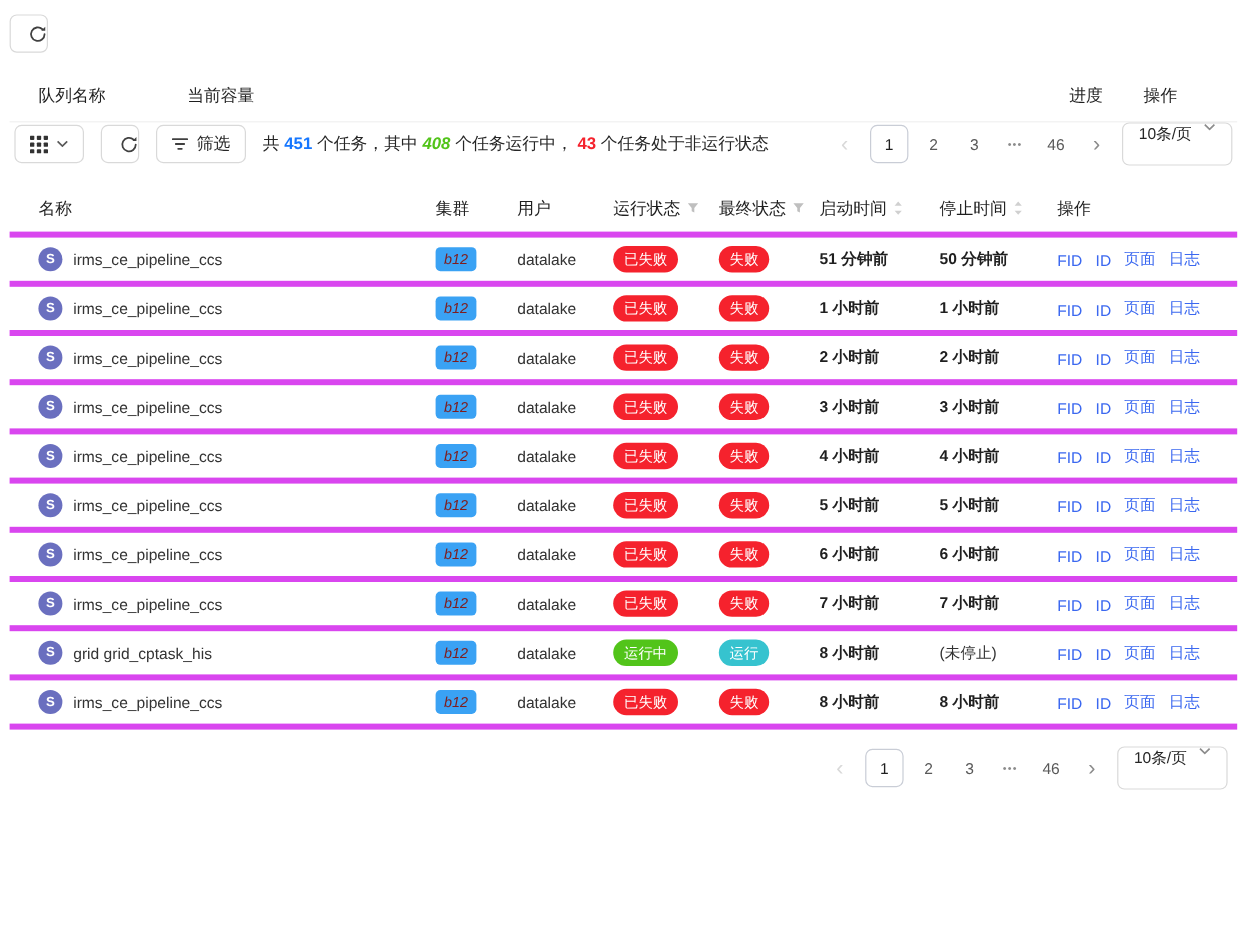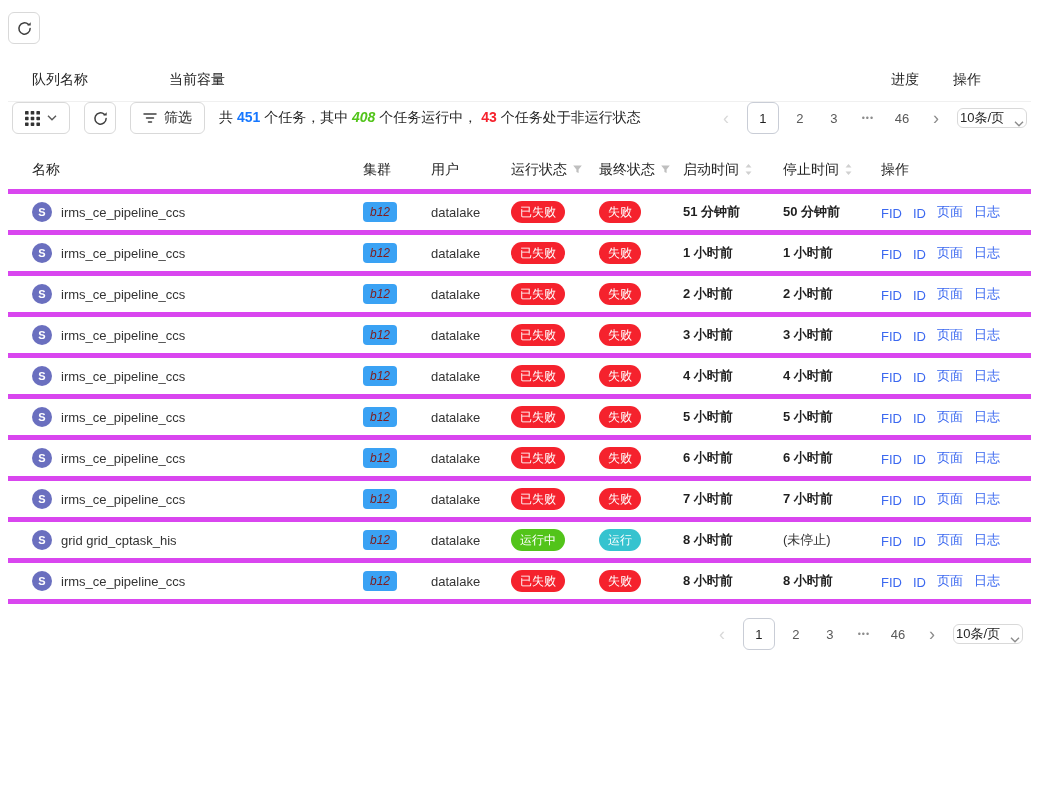--- a/index.html
+++ b/index.html
@@ -23,21 +23,21 @@
   .section-title.tasks { margin: 26px 0 14px 0; }
 
   
   .icon-btn, .btn {
     height: 32px;
     border: 1px solid #d9d9d9;
     border-radius: 6px;
     background: #fff;
     display: inline-flex;
     align-items: center;
-    justify-content: center;
+    justify-content: flex-end;
     color: #404040;
     cursor: pointer;
     font-family: inherit;
     font-size: 14px;
   }
   .icon-btn { width: 32px; padding: 0; }
   .btn { gap: 7px; padding: 0 12px; color: #262626; }
 
   
   .t1 { margin-top: 14px; }
@@ -45,21 +45,21 @@
     display: flex;
     align-items: center;
     height: 44px;
     padding: 0 16px 0 24px;
     border-bottom: 1px solid #f0f0f0;
     font-size: 13px;
     color: #333;
   }
   .t1-head { font-size: 14px; color: #1f1f1f; font-weight: 500; border-bottom: 1px solid #f0f0f0; }
   .t1 .c1 { width: 124px; }
-  .t1 .c2 { flex: 1; margin-left: 13px; }
+  .t1 .c2 { flex: 1; }
   .t1 .c3 { width: 46px; margin-left: 6px; }
   .t1 .c4 { width: 62px; margin-left: 16px; }
 
   .progress-track {
     height: 8px;
     border-radius: 5px;
     background: var(--progress-track, #efefef);
     margin-right: 22px;
     overflow: hidden;
   }
@@ -88,23 +88,23 @@
     border-radius: 6px; font-size: 13px; color: #595959; cursor: pointer;
     padding: 0 4px;
   }
   .pg-item.active {
     border: 1px solid #c9cdd6; color: #1f1f1f; width: 32px; height: 32px; background: #fff;
   }
   .pg-arrow { font-size: 18px; line-height: 1; color: #8c8c8c; }
   .pg-prev { color: #d9d9d9; }
   .pg-dots { color: #8c8c8c; font-size: 9px; letter-spacing: 1px; }
   .pg-size {
-    height: 20px; border: 1px solid #d9d9d9; border-radius: 6px;
-    display: inline-flex; align-items: flex-end; gap: 10px;
-    padding: 0 2px; font-size: 13px; color: #262626; cursor: pointer; background: #fff;
+    height: 36px; border: 1px solid #d9d9d9; border-radius: 6px;
+    display: inline-flex; align-items: flex-start; gap: 10px;
+    padding: 0 13px; font-size: 13px; color: #262626; cursor: pointer; background: #fff;
   }
 
   
   .t2 { margin-top: 16px; }
   .t2-row {
     display: flex;
     align-items: center;
     height: 41px;
     padding: 0 16px 0 24px;
     border-bottom: 5px solid #d946ef;

